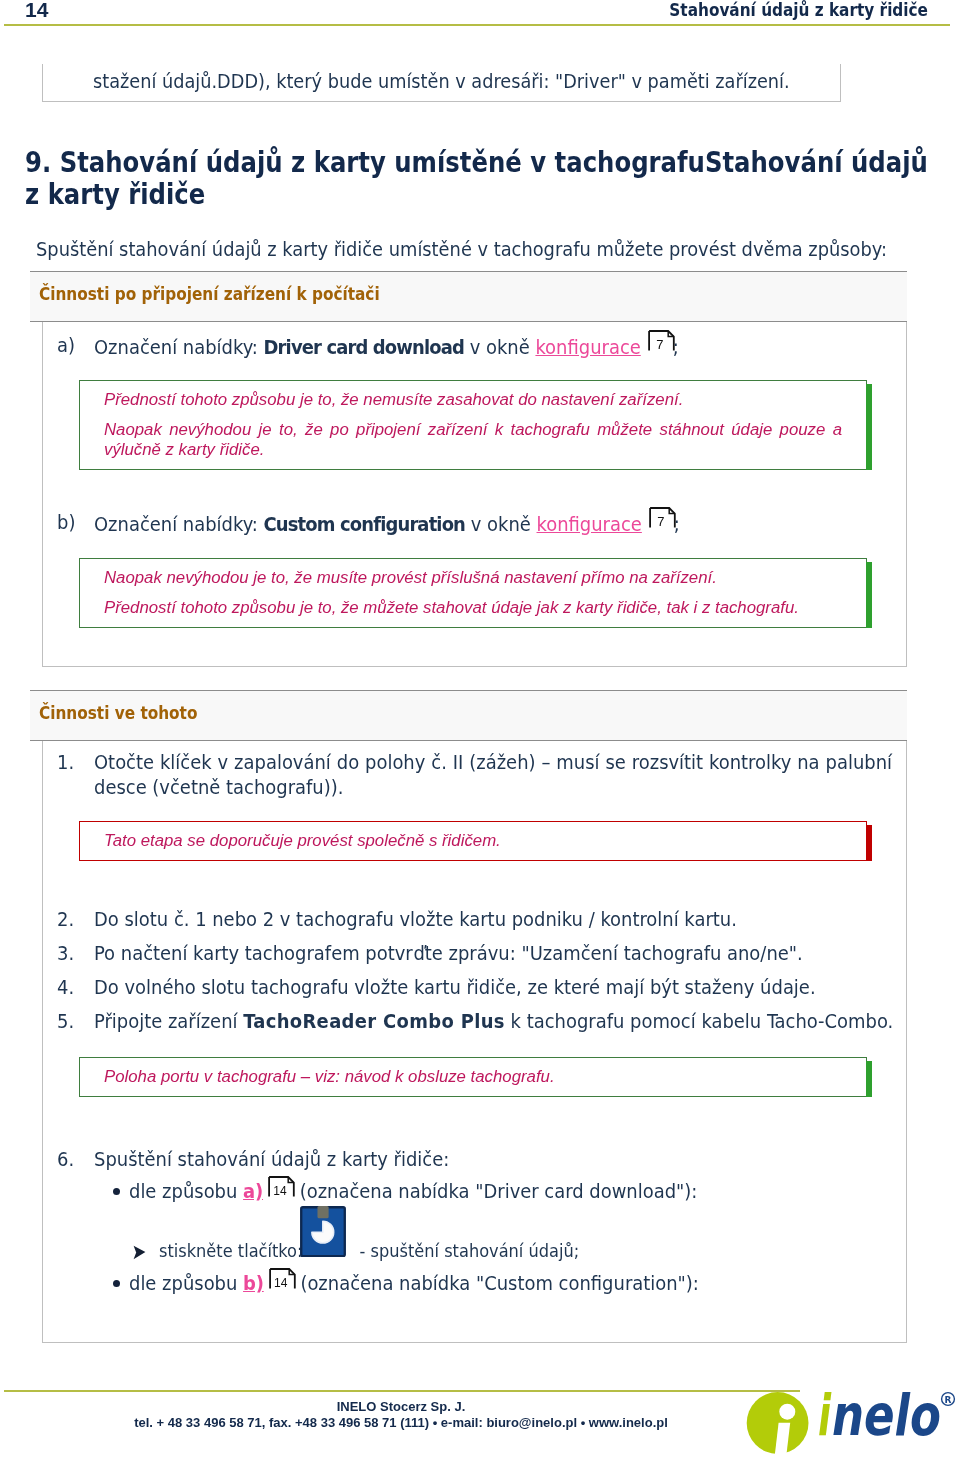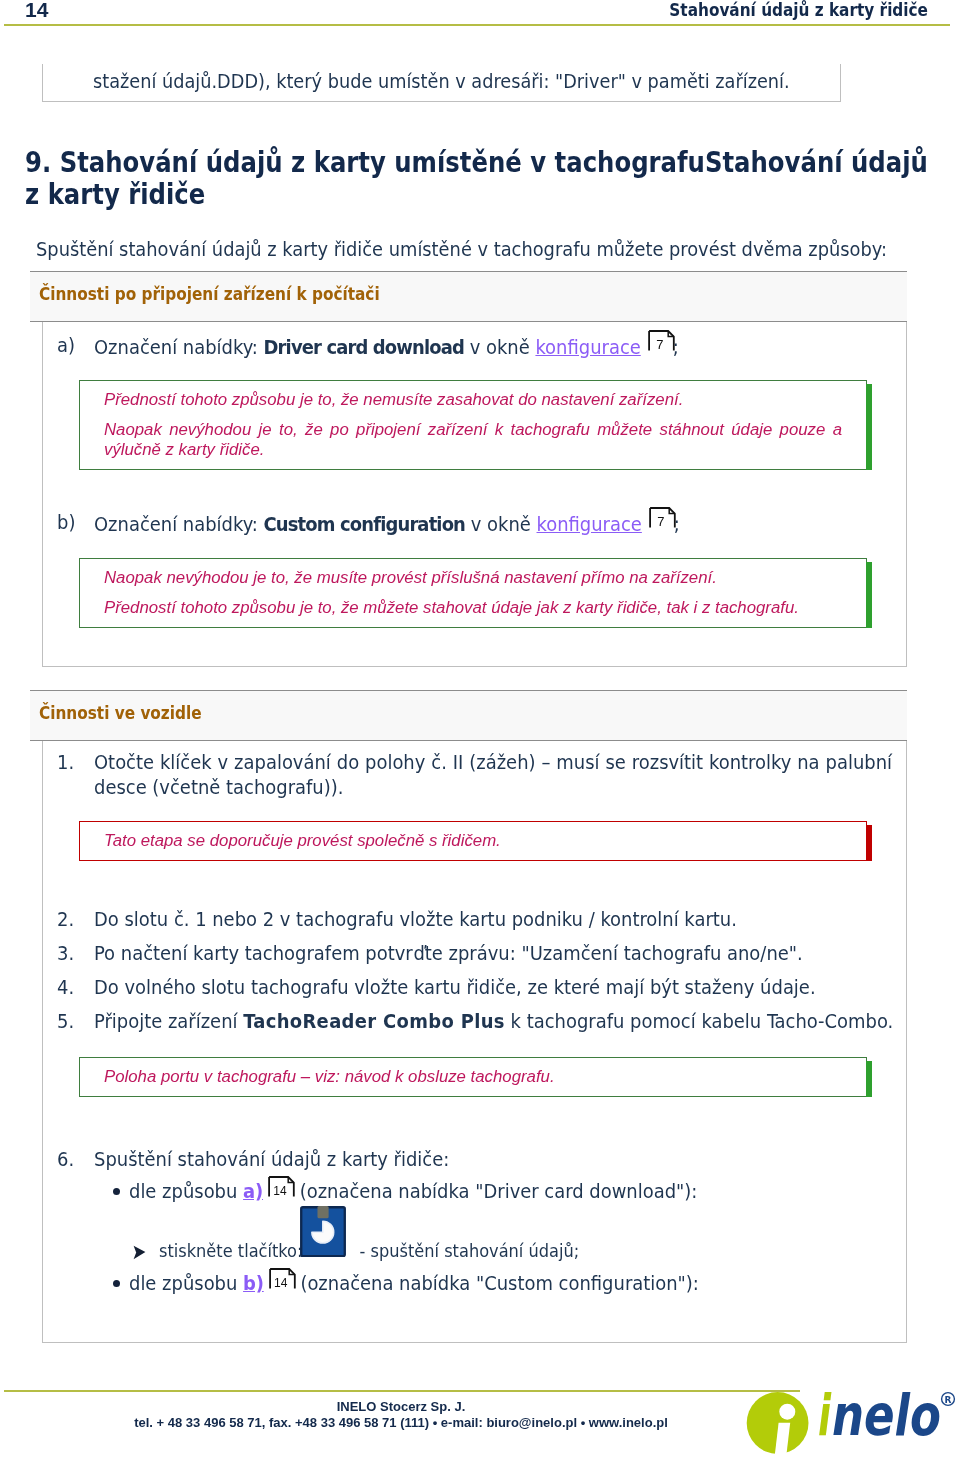--- a/index.html
+++ b/index.html
@@ -20,21 +20,21 @@
   .blk{position:absolute;box-sizing:border-box;border-left:1px solid #bfbfbf;
        border-bottom:1px solid #bfbfbf;border-right:1px solid #bfbfbf;}
 
   .sec-head{position:absolute;box-sizing:border-box;background:#f4f4f4;
       border-top:1px solid #9a9a9a;border-bottom:1px solid #9a9a9a;
       font-size:16px;font-weight:bold;color:#0d0d0d;}
 
   h1.chap{position:absolute;margin:0;padding:0;font-size:25px;font-weight:bold;
       color:#13294b;line-height:1.22;letter-spacing:0px;}
 
-  .lnk{color:#8b5cf6;text-decoration:underline;text-align:center;}
+  .lnk{color:#ec4899;text-decoration:underline;text-align:center;}
 
   
   .xref{display:inline-block;position:relative;width:27px;height:22px;
       vertical-align:-1px;margin:0 0px 0 5px;}
   .xref svg{position:absolute;left:2px;top:-3px;}
   .xref .n{position:absolute;left:2px;top:5px;width:24px;text-align:center;
       font-size:13px;line-height:13px;font-family:"Liberation Sans",sans-serif;color:#111;}
   .xref.sm .n{font-size:12px;top:6px;}
   .bul .xref{vertical-align:-3px;margin:0 1px 0 3px;}
 
@@ -192,21 +192,21 @@
     <div class="note green" id="note-b">
       <div class="shadow"></div>
       <div class="inner">
         <p>Naopak nevýhodou je to, že musíte provést příslušná nastavení přímo na zařízení.</p>
         <p>Předností tohoto způsobu je to, že můžete stahovat údaje jak z karty řidiče, tak i z tachografu.</p>
       </div>
     </div>
   </div>
 
   <div class="sec-head" id="sec2h">
-    <span>Činnosti ve vozidle</span>
+    <span>Činnosti ve tohoto</span>
   </div>
 
   <div class="blk" id="blk-steps">
     <div class="item" id="step1">
       <span class="mk num">1.</span>
       <span class="tx">Otočte klíček v zapalování do polohy č. II (zážeh) – musí se rozsvítit kontrolky na palubní desce (včetně tachografu)).</span>
     </div>
     <div class="note red" id="note-red">
       <div class="shadow"></div>
       <div class="inner">

